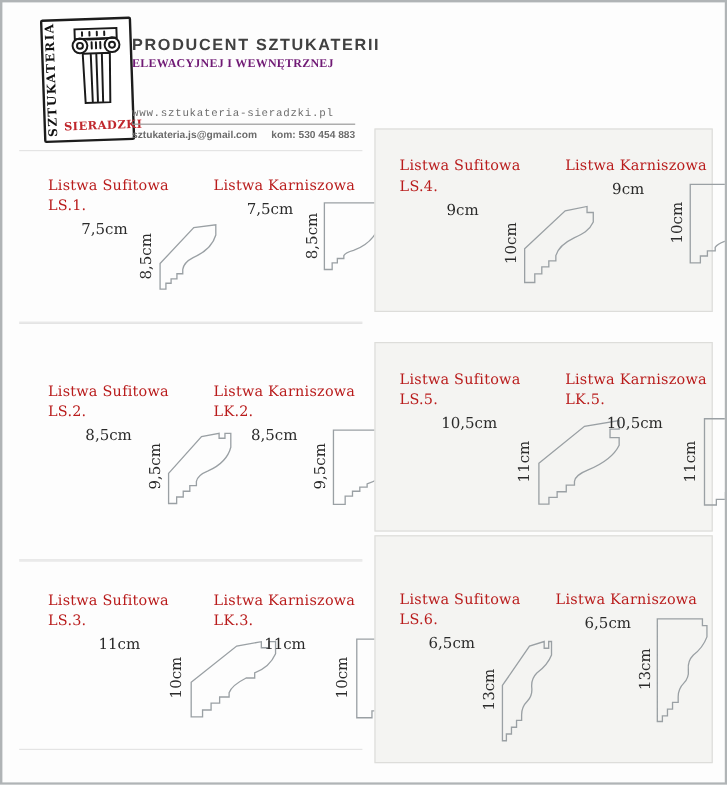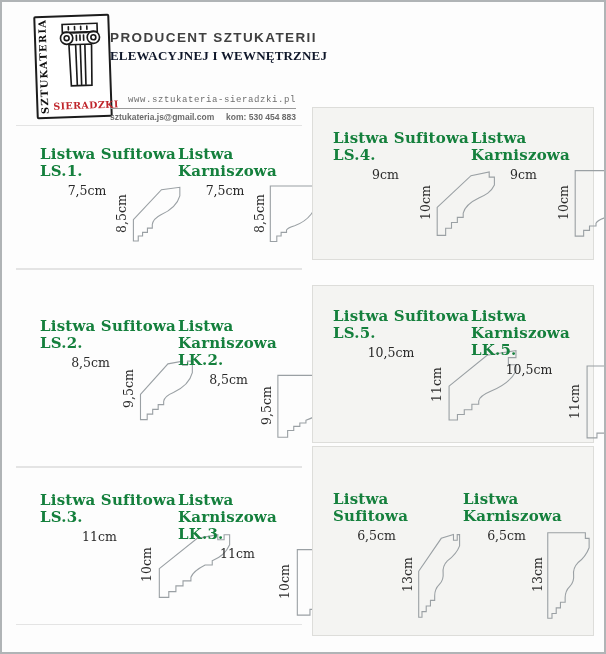--- a/index.html
+++ b/index.html
@@ -19,45 +19,45 @@
     writing-mode:vertical-rl;transform:rotate(180deg);
     font-weight:bold;font-size:10px;letter-spacing:1.2px;color:#111;
     text-align:center;font-family:"DejaVu Serif",serif;
   }
   #logo svg{position:absolute;left:20px;top:3px;}
   #logo .red{
     position:absolute;left:15px;right:1px;bottom:5px;text-align:center;
     font-weight:bold;font-size:9.5px;letter-spacing:0.4px;color:#c0272d;
     font-family:"DejaVu Serif",serif;
   }
-  #header-text{position:absolute;left:108px;top:28px;width:186px;text-align:right;}
+  #header-text{position:absolute;left:108px;top:28px;width:186px;text-align:left;}
   .h-main{
     font-family:"Liberation Sans","DejaVu Sans",sans-serif;font-weight:700;
     font-size:13.5px;letter-spacing:1.4px;color:#404040;white-space:nowrap;
   }
   .h-sub{
     font-family:"Liberation Serif","DejaVu Serif",serif;font-weight:700;
-    font-size:13px;letter-spacing:0.2px;color:#0f172a;margin-top:3px;white-space:nowrap;
+    font-size:10px;letter-spacing:0.2px;color:#701a75;margin-top:3px;white-space:nowrap;
   }
   .h-www{
     font-family:Liberation Mono, monospace;font-size:9px;color:#6e6e6e;
     letter-spacing:0.6px;margin-top:31px;
   }
   .h-rule{height:1px;background:#9a9a9a;margin-top:3px;}
   .h-contact{
     display:flex;justify-content:space-between;margin-top:3px;
     font-family:"Liberation Sans",sans-serif;font-size:8.5px;color:#6b6b6b;font-weight:bold;
   }
   
   .panel{position:absolute;box-sizing:border-box;display:flex;flex-direction:row;}
   .panel.left{background:transparent;border-top:1px solid #e4e4e4;border-bottom:1px solid #e4e4e4;padding-left:24px;}
   .panel.right{background:#f4f4f2;border:1px solid #ddddda;padding-left:20px;}
   .item{width:138px;display:flex;flex-direction:column;align-items:flex-start;}
   .item-title{
-    font-weight:bold;font-size:15px;line-height:17px;color:#15803d;
+    font-weight:normal;font-size:12px;line-height:17px;color:#b91c1c;
     letter-spacing:0.2px;margin-bottom:3px;
   }
   .fig{margin-left:6px;display:flex;flex-direction:row;}
   .dim-w{font-size:12.5px;color:#2a2a2a;text-align:center;margin-left:14px;margin-bottom:1px;}
   .figrow{display:flex;flex-direction:row;align-items:center;}
   .dim-h{
     width:14px;writing-mode:vertical-rl;transform:rotate(180deg);
     font-size:12.5px;color:#2a2a2a;text-align:center;
   }
   .profile-svg path{fill:none;stroke:#9aa0a4;stroke-width:1.1;vector-effect:non-scaling-stroke;}
@@ -260,20 +260,21 @@
                 <path d="M8,5 L96,5 L96,15 L86,15 L86,24 L96,24 L96,33 C94,51 80,65 56,73 C48,75 43,77 41,79 L41,83 L31,83 L31,90 L21,90 L21,96 L8,96 Z"></path>
               </svg>
             </div>
           </div>
         </div>
       </div>
       <div class="panel right" style="left: 310px; top: 444px; width: 282px; height: 190px; padding-top: 44px;">
         <div class="item">
           <div class="item-title">
             <div>Listwa Sufitowa</div>
+            <div>LS.6.</div>
           </div>
           <div class="fig">
             <div class="dim-w" style="width: 47px;">6,5cm</div>
             <div class="figrow">
               <div class="dim-h" style="height: 94px;">13cm</div>
               <svg class="profile-svg" width="47" height="94" viewBox="0 0 100 100" preserveAspectRatio="none">
                 <path d="M10,46 L58,11 L84,7 L84,13 L92,13 L92,7 L97,7 L97,19 C91,27 79,32 71,35 C63,39 61,43 62,48 C63,53 60,57 54,60 C46,64 44,68 44,72 L44,77 L35,77 L35,83 L26,83 L26,89 L17,89 L17,95 L10,95 Z"></path>
               </svg>
             </div>
           </div>

